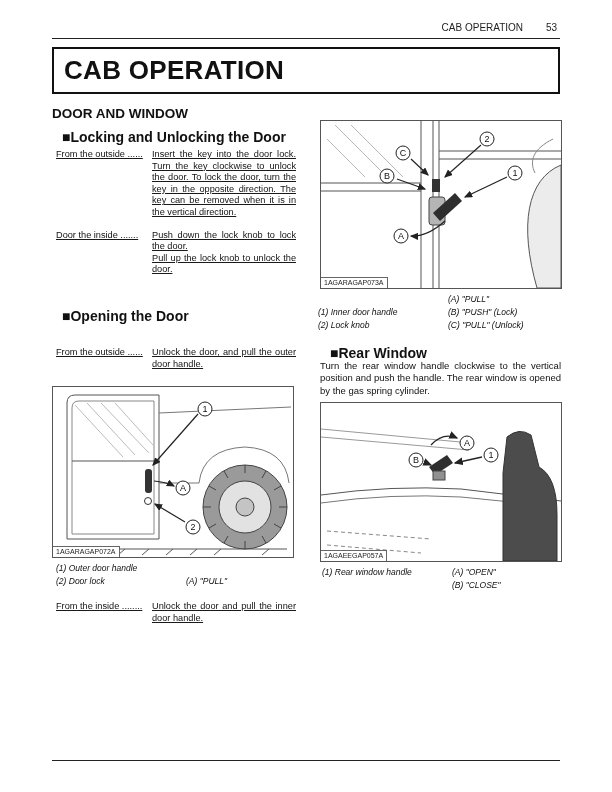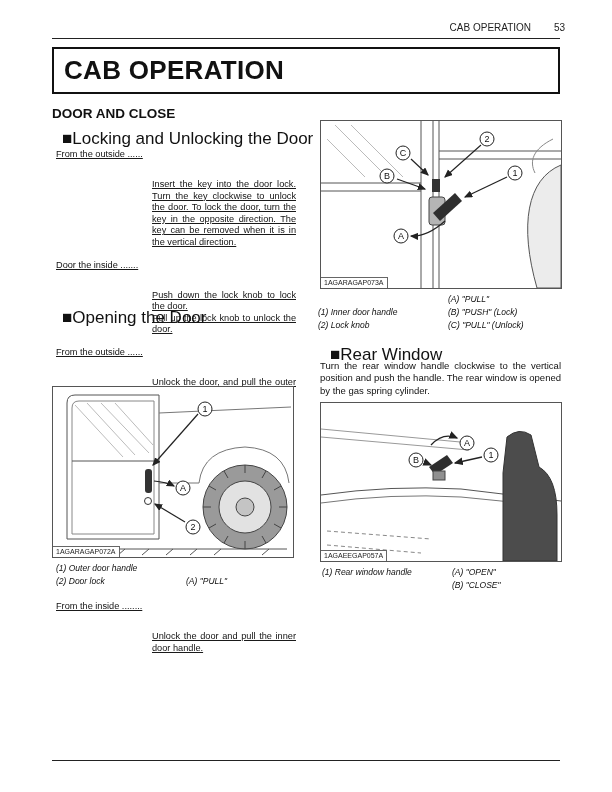--- a/index.html
+++ b/index.html
@@ -2,37 +2,37 @@
 <html><head>
 <meta charset="utf-8">
 <style>
   * { margin:0; padding:0; box-sizing:border-box; }
   html,body { background:#ffffff; }
   .page {
     position:relative; width:612px; height:792px; background:#fff;
     font-family:"Liberation Sans", sans-serif; color:#1a1a1a; overflow:hidden;
   }
 
-  .running-header { position:absolute; top:22px; right:47px; font-size:10px; color:#222; }
+  .running-header { position:absolute; top:22px; right:55px; font-size:10px; color:#222; }
   .running-header .pgnum { margin-left:20px; }
   .rule { position:absolute; left:52px; width:508px; border-top:1.2px solid #222; }
 
   .title-box {
     position:absolute; top:47px; left:52px; width:508px; height:47px;
     border:2px solid #111; display:flex; align-items:center; padding-left:10px; background:#fff;
   }
   .title-box h1 { font-size:26px; font-weight:bold; letter-spacing:0.3px; color:#111; }
 
   .section-heading { position:absolute; left:52px; font-size:13.5px; font-weight:bold; color:#111; }
-  .sub-heading { position:absolute; font-size:17px; font-weight:normal; color:#111;padding-left:10px; }
+  .sub-heading { position:absolute; font-size:14px; font-weight:bold; color:#111;padding-left:10px; }
 
   .def-block { position:absolute;text-decoration:underline; }
   .def-row { display:flex; font-size:9.2px; line-height:1.26; margin-bottom:11px; color:#111; }
   .def-row .term { flex:0 0 96px; width:96px; }
-  .def-row .desc { flex:1; text-align:justify; white-space:pre-line;margin-top:30px; }
+  .def-row .desc { flex:1; text-align:justify; white-space:pre-line; }
 
   .para { position:absolute; font-size:9.5px; line-height:1.3; text-align:justify; color:#111; }
 
   .figure { position:absolute; border:1px solid #555; background:#fff; }
   .figure svg { display:block; width:100%; height:100%; }
   .fig-code {
     position:absolute; left:0; bottom:0; font-size:7px; line-height:1.4;
     padding:0 3px; background:#fff; border-top:1px solid #666; border-right:1px solid #666; color:#222;
   }
 
@@ -51,21 +51,21 @@
   <div class="running-header">
     <span>CAB OPERATION</span>
     <span class="pgnum">53</span>
   </div>
   <div class="rule" style="top:38px;"></div>
 
   <div class="title-box">
     <h1>CAB OPERATION</h1>
   </div>
 
-  <div class="section-heading" style="top:106px;">DOOR AND CLOSE</div>
+  <div class="section-heading" style="top:106px;">DOOR AND WINDOW</div>
 
   <div class="sub-heading" style="top:129px; left:52px;">■Locking and Unlocking the Door</div>
 
   <div class="def-block" style="top:149px; left:56px; width:240px;">
     <div class="def-row">
       <div class="term">From the outside ......</div>
       <div class="desc">Insert the key into the door lock. Turn the key clockwise to unlock the door. To lock the door, turn the key in the opposite direction. The key can be removed when it is in the vertical direction.</div>
     </div>
     <div class="def-row">
       <div class="term">Door the inside  .......</div>

